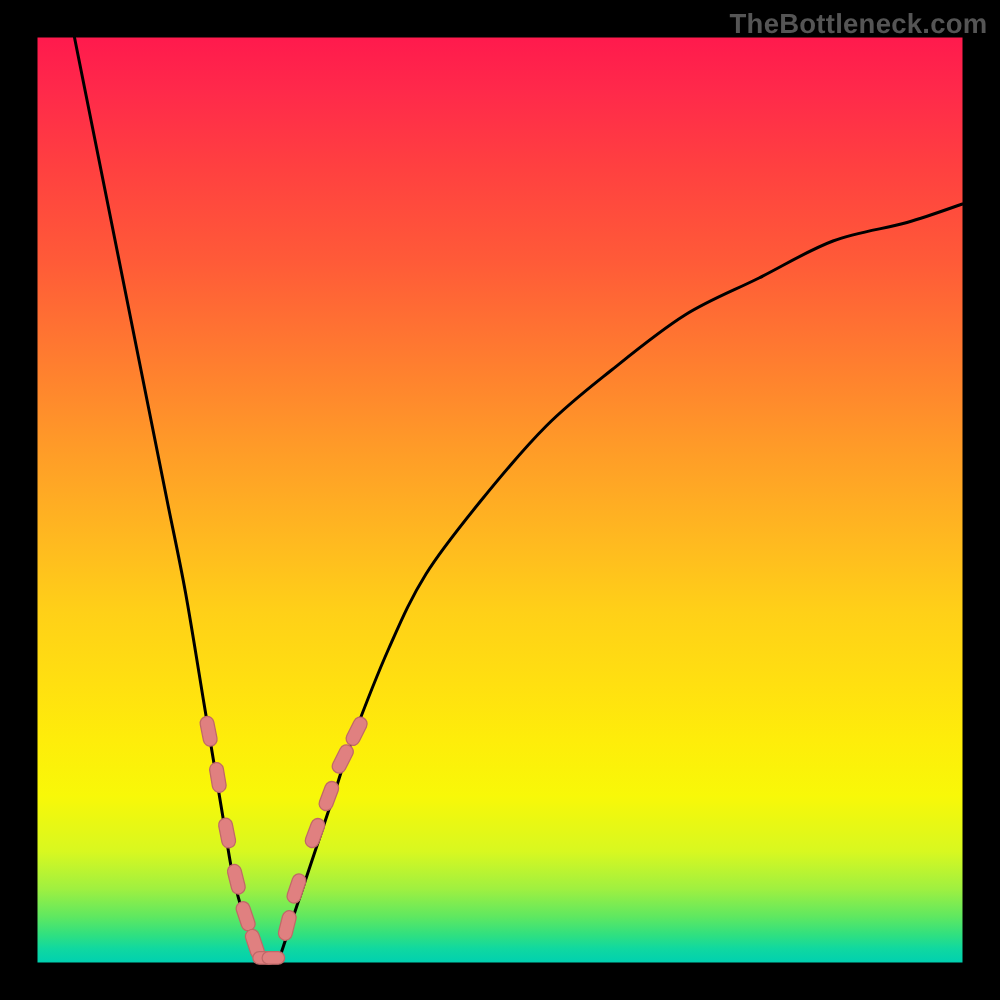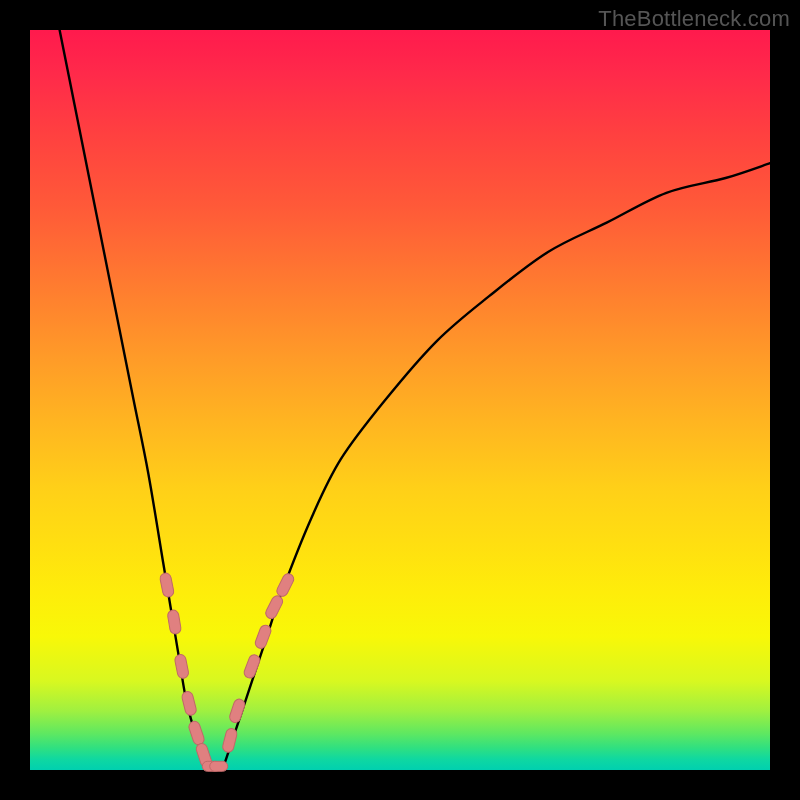--- a/index.html
+++ b/index.html
@@ -44,21 +44,21 @@
       #10d8a0 98.5%,
       #00d0b0 100%
     );
   }
   .watermark {
     position: absolute;
     top: 6px;
     right: 10px;
     color: #555;
     font-size: 22px;
-    font-weight: 400;
+    font-weight: 700;
     letter-spacing: 0.2px;
   }
   svg.curves {
     position: absolute;
     left: 0; top: 0;
     width: 740px;
     height: 740px;
     overflow: visible;
   }
 </style>

